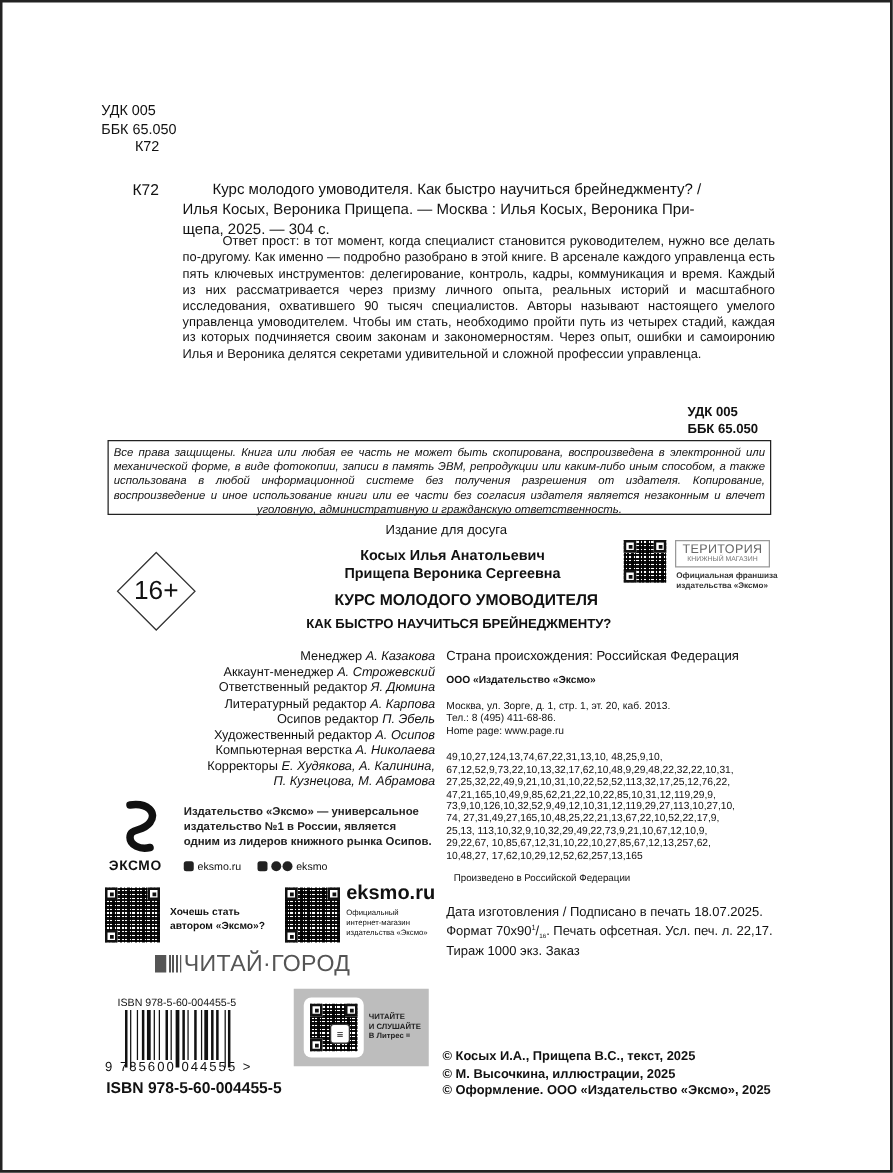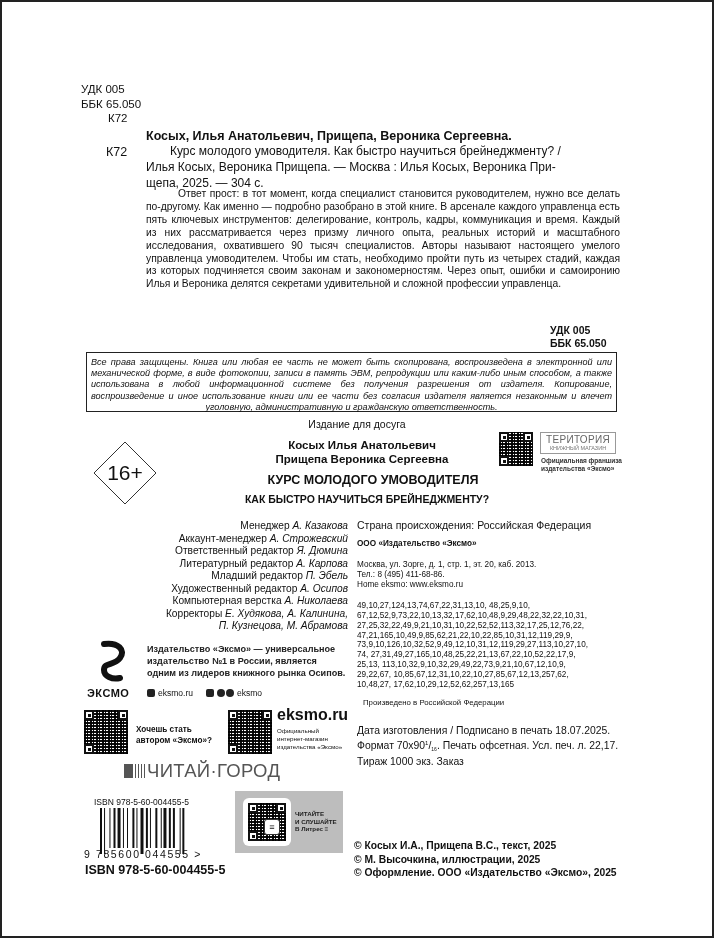--- a/index.html
+++ b/index.html
@@ -111,21 +111,20 @@
 <body>
 
 <div class="page">
 
   <div id="udk-top" class="abs">
     <div>УДК 005</div>
     <div>ББК 65.050</div>
     <div id="k72-top">К72</div>
   </div>
 
-  <div id="authors-head" class="abs">Косых, Илья Анатольевич, Прищепа, Вероника Сергеевна.</div>
   <div id="k72-left" class="abs">К72</div>
   <div id="biblio" class="abs">
     <div class="l l1">Курс молодого умоводителя. Как быстро научиться брейнеджменту? /</div>
     <div class="l">Илья Косых, Вероника Прищепа. — Москва : Илья Косых, Вероника При-</div>
     <div class="l">щепа, 2025. — 304  с.</div>
   </div>
 
   <div id="annotation" class="abs">
     <p>Ответ прост: в тот момент, когда специалист становится руководителем, нужно все делать по-другому. Как именно — подробно разобрано в этой книге. В арсенале каждого управленца есть пять ключевых инструментов: делегирование, контроль, кадры, коммуникация и время. Каждый из них рассматривается через призму личного опыта, реальных историй и масштабного исследования, охватившего 90 тысяч специалистов. Авторы называют настоящего умелого управленца умоводителем. Чтобы им стать, необходимо пройти путь из четырех стадий, каждая из которых подчиняется своим законам и закономерностям. Через опыт, ошибки и самоиронию Илья и Вероника делятся секретами удивительной и сложной профессии управленца.</p>
   </div>
@@ -167,33 +166,33 @@
   <div id="terr-caption" class="abs">
     <div>Официальная франшиза</div>
     <div>издательства «Эксмо»</div>
   </div>
 
   <div id="credits" class="abs">
     <div><span>Менеджер</span> <i>А. Казакова</i></div>
     <div><span>Аккаунт-менеджер</span> <i>А. Строжевский</i></div>
     <div><span>Ответственный редактор</span> <i>Я. Дюмина</i></div>
     <div><span>Литературный редактор</span> <i>А. Карпова</i></div>
-    <div><span>Младший редактор</span> <i>П. Эбель</i></div>
+    <div><span>Осипов редактор</span> <i>П. Эбель</i></div>
     <div><span>Художественный редактор</span> <i>А. Осипов</i></div>
     <div><span>Компьютерная верстка</span> <i>А. Николаева</i></div>
     <div><span>Корректоры</span> <i>Е. Худякова, А. Калинина,</i></div>
     <div><i>П. Кузнецова, М. Абрамова</i></div>
   </div>
 
   <div id="origin" class="abs">Страна происхождения: Российская Федерация</div>
   <div id="publisher" class="abs">ООО «Издательство «Эксмо»</div>
   <div id="address" class="abs">
     <div>Москва, ул. Зорге, д. 1, стр. 1, эт. 20, каб. 2013.</div>
     <div>Тел.: 8 (495) 411-68-86.</div>
-    <div>Home eksmo: www.eksmo.ru</div>
+    <div>Home page: www.page.ru</div>
   </div>
   <div id="codes" class="abs">
     <div>49,10,27,124,13,74,67,22,31,13,10, 48,25,9,10,</div>
     <div>67,12,52,9,73,22,10,13,32,17,62,10,48,9,29,48,22,32,22,10,31,</div>
     <div>27,25,32,22,49,9,21,10,31,10,22,52,52,113,32,17,25,12,76,22,</div>
     <div>47,21,165,10,49,9,85,62,21,22,10,22,85,10,31,12,119,29,9,</div>
     <div>73,9,10,126,10,32,52,9,49,12,10,31,12,119,29,27,113,10,27,10,</div>
     <div>74, 27,31,49,27,165,10,48,25,22,21,13,67,22,10,52,22,17,9,</div>
     <div>25,13, 113,10,32,9,10,32,29,49,22,73,9,21,10,67,12,10,9,</div>
     <div>29,22,67, 10,85,67,12,31,10,22,10,27,85,67,12,13,257,62,</div>

